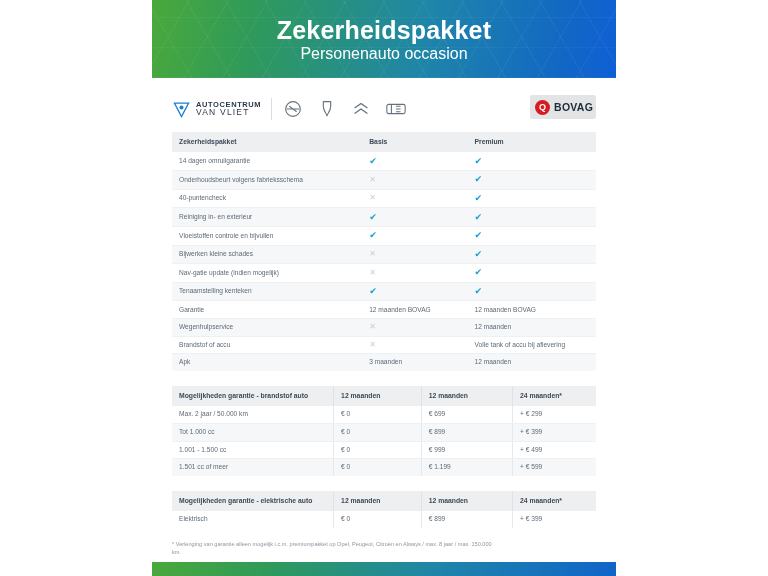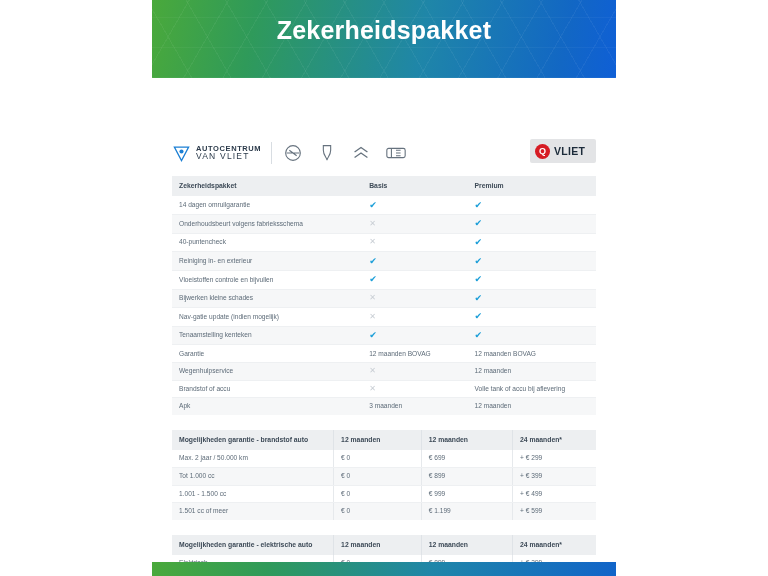--- a/index.html
+++ b/index.html
@@ -86,21 +86,20 @@
   
   .content {
     position: absolute;
     left: 152px;
     top: 78px;
     width: 464px;
     height: 408px;
     background: #ffffff;
     padding: 0;
     box-sizing: border-box;
-    margin-top: 44px;
   }
 
   
   .logo-row {
     position: relative;
     height: 46px;
     margin: 8px 20px 0 20px;
     display: flex;
     align-items: center;
   }
@@ -267,20 +266,21 @@
 </head>
 <body>
 
 <div class="page">
 
   <div class="gutter left"></div>
   <div class="gutter right"></div>
 
   <div class="banner">
     <div class="banner-title">Zekerheidspakket</div>
+    <div class="banner-sub">Personenauto occasion</div>
   </div>
 
   <div class="content">
 
     <div class="logo-row">
       <div class="brand-logo">
         <span class="brand-mark">
           <svg viewBox="0 0 24 24" width="19" height="19" fill="none" stroke="currentColor" stroke-width="1.6">
             <polygon points="3,4 21,4 12,21"></polygon>
             <circle cx="12" cy="9.5" r="2.6" fill="currentColor" stroke="none"></circle>
@@ -314,21 +314,21 @@
         <span class="marque">
           <svg viewBox="0 0 26 24" width="24" height="22" fill="none" stroke="currentColor" stroke-width="1.2">
             <rect x="3" y="7" width="20" height="10" rx="2"></rect>
             <path d="M8 7v10M13 9h5M13 12h5M13 15h5"></path>
           </svg>
         </span>
       </div>
 
       <div class="bovag">
         <span class="bovag-badge">Q</span>
-        <span class="bovag-text">VLIET</span>
+        <span class="bovag-text">BOVAG</span>
       </div>
     </div>
 
     <table class="tbl package">
       <thead>
         <tr>
           <th class="col-feature">Zekerheidspakket</th>
           <th class="col-basis">Basis</th>
           <th class="col-premium">Premium</th>
         </tr>

